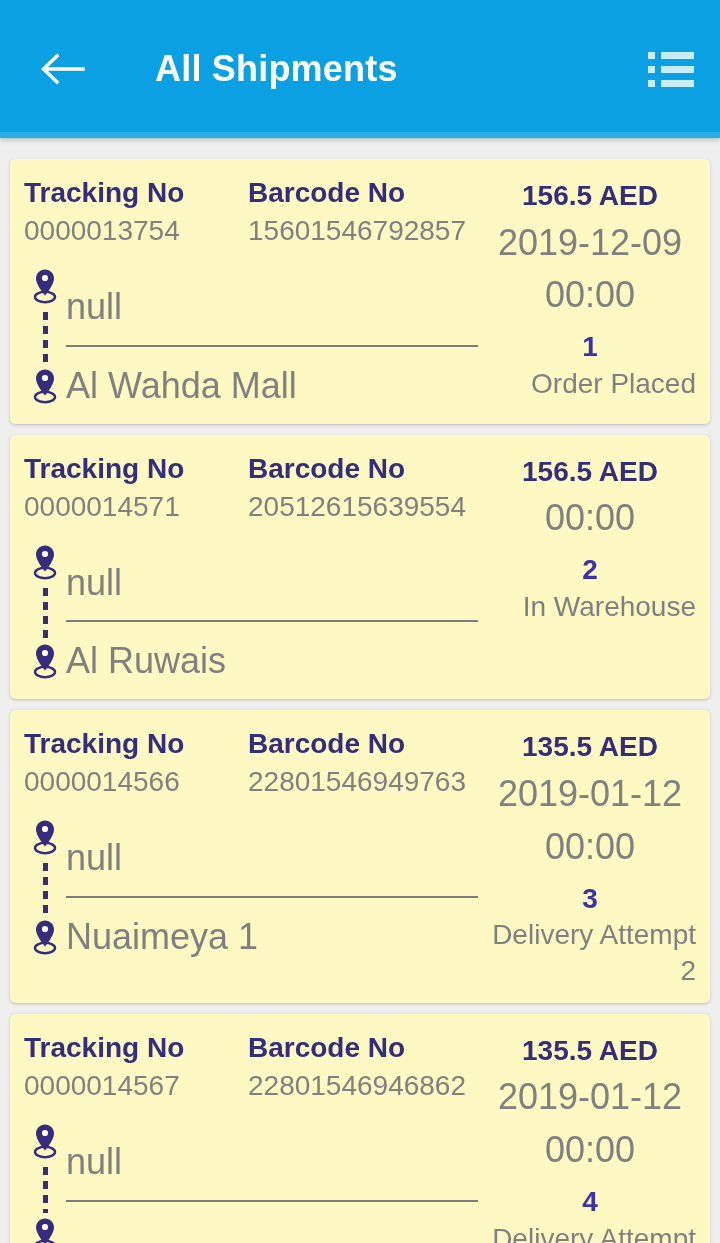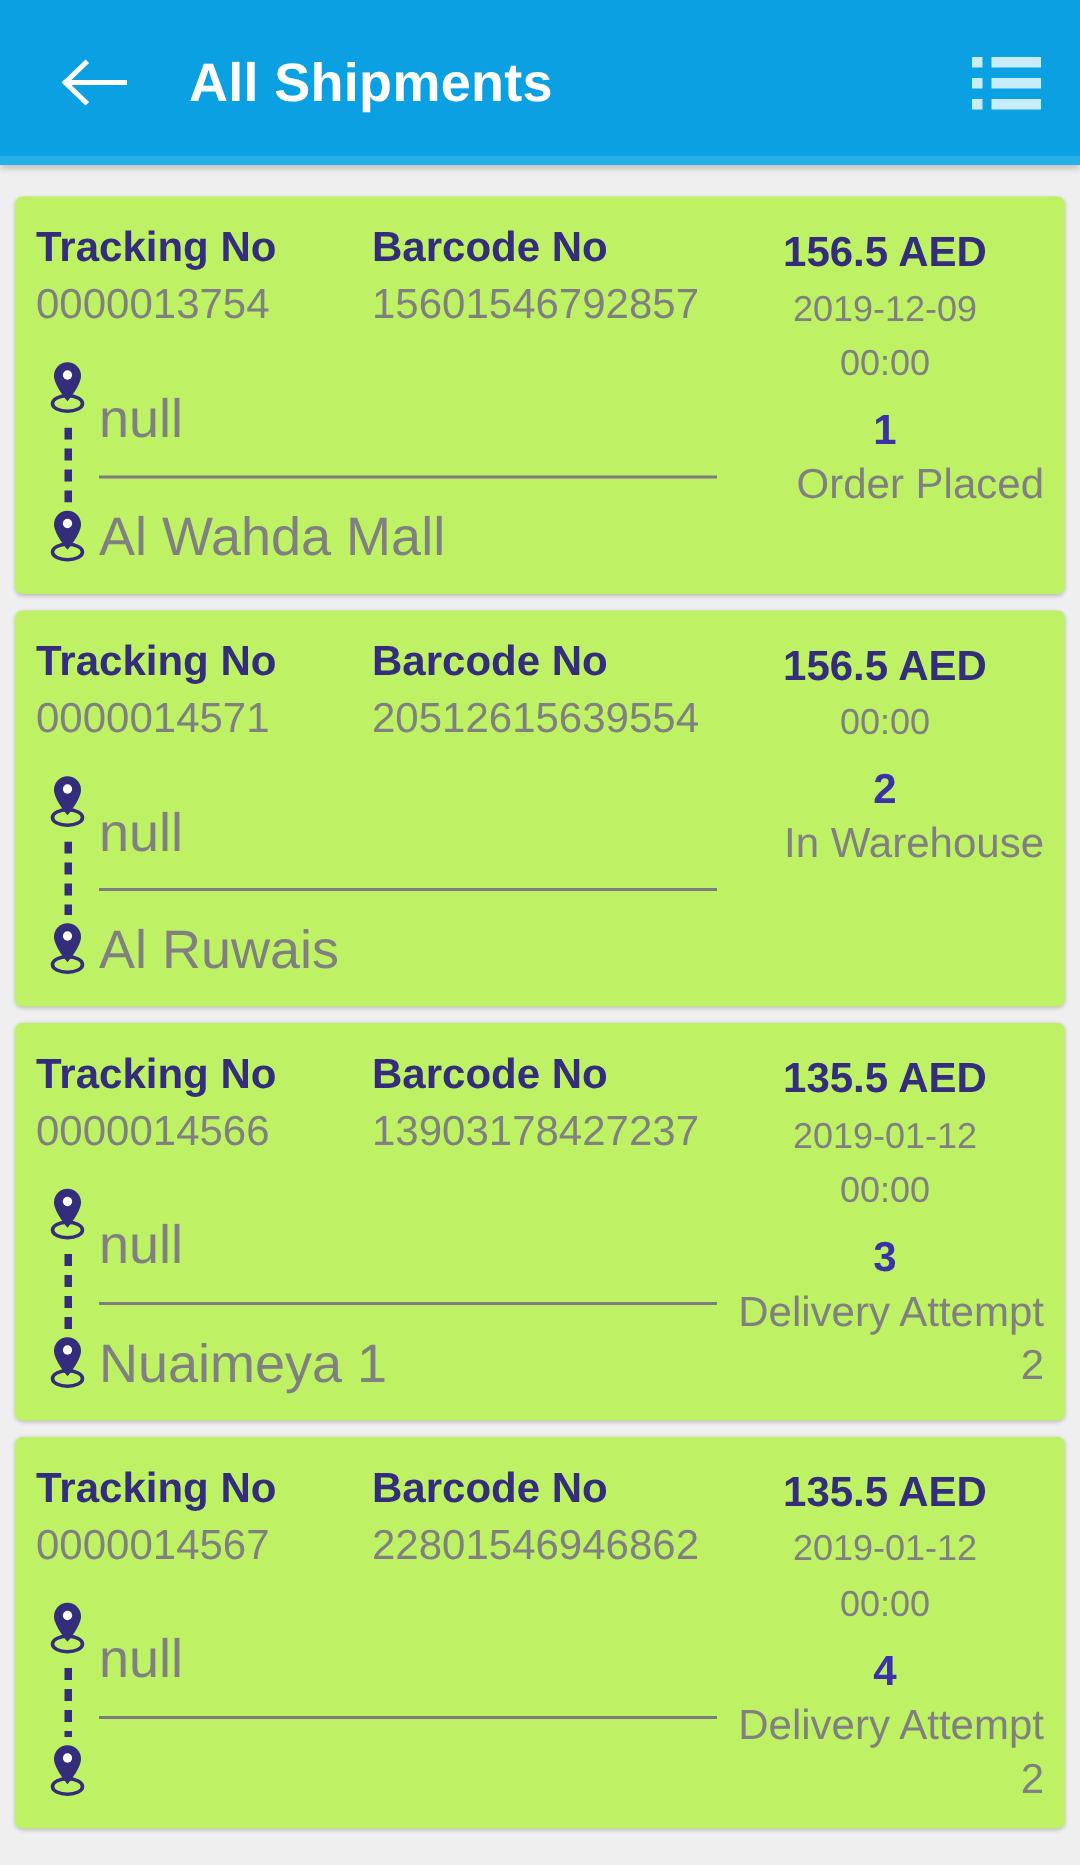--- a/index.html
+++ b/index.html
@@ -12,27 +12,28 @@
 
   body {
     background: #efeff0;
     font-family: "Liberation Sans", sans-serif;
     -webkit-font-smoothing: antialiased;
   }
 
   
   .appbar {
     position: relative;
-    height: 110px;
+    height: 138px;
     background: #0ba0e2;
     display: flex;
     align-items: center;
     padding: 0 26px 0 30px;
     box-shadow: 0 2px 5px rgba(0,0,0,0.22);
     z-index: 5;
+    gap: 29px;
   }
   .appbar::after {
     content: "";
     position: absolute;
     left: 0; right: 0; bottom: 0;
     height: 6px;
     background: #2bb0e8;
     opacity: .85;
   }
 
@@ -89,21 +90,21 @@
   }
 
   
   .list {
     padding: 10px 0 0 0;
     height: 1133px;
     overflow: hidden;
   }
 
   .card {
-    background: #bef264;
+    background: #fef9c3;
     margin: 11px 10px;
     border-radius: 5px;
     box-shadow: 0 1px 3px rgba(0,0,0,0.22);
     padding: 16px 14px 14px 14px;
     display: flex;
     align-items: flex-start;
   }
 
   .card-left {
     flex: 1 1 auto;
@@ -182,21 +183,21 @@
   
   .amount {
     color: #332d7c;
     font-size: 28px;
     font-weight: bold;
     line-height: 1.34;
     white-space: nowrap;
   }
   .datetime {
     color: #808080;
-    font-size: 24px;
+    font-size: 36px;
     line-height: 1.36;
     margin-top: 4px;
   }
   .status-code {
     color: #3b32a8;
     font-size: 28px;
     font-weight: bold;
     line-height: 1.34;
     margin-top: 8px;
   }
@@ -348,21 +349,21 @@
 
     <div class="card-left">
 
       <div class="hdr-row">
         <div class="col-track">
           <div class="field-label">Tracking No</div>
           <div class="field-value">0000014566</div>
         </div>
         <div class="col-bar">
           <div class="field-label">Barcode No</div>
-          <div class="field-value">13903178427237</div>
+          <div class="field-value">22801546949763</div>
         </div>
       </div>
 
       <div class="route">
         <div class="route-rail">
           <span class="pin">
             <svg width="30" height="40" viewBox="0 0 30 40" aria-hidden="true">
               <ellipse cx="15" cy="31" rx="10" ry="5.2" fill="none" stroke="#332d7c" stroke-width="2.4"></ellipse>
               <path d="M15 3.5c-5 0-9 4-9 9 0 6.6 9 17 9 17s9-10.4 9-17c0-5-4-9-9-9z" fill="#332d7c"></path>
               <circle cx="15" cy="12" r="3.1" fill="#ffffff"></circle>

